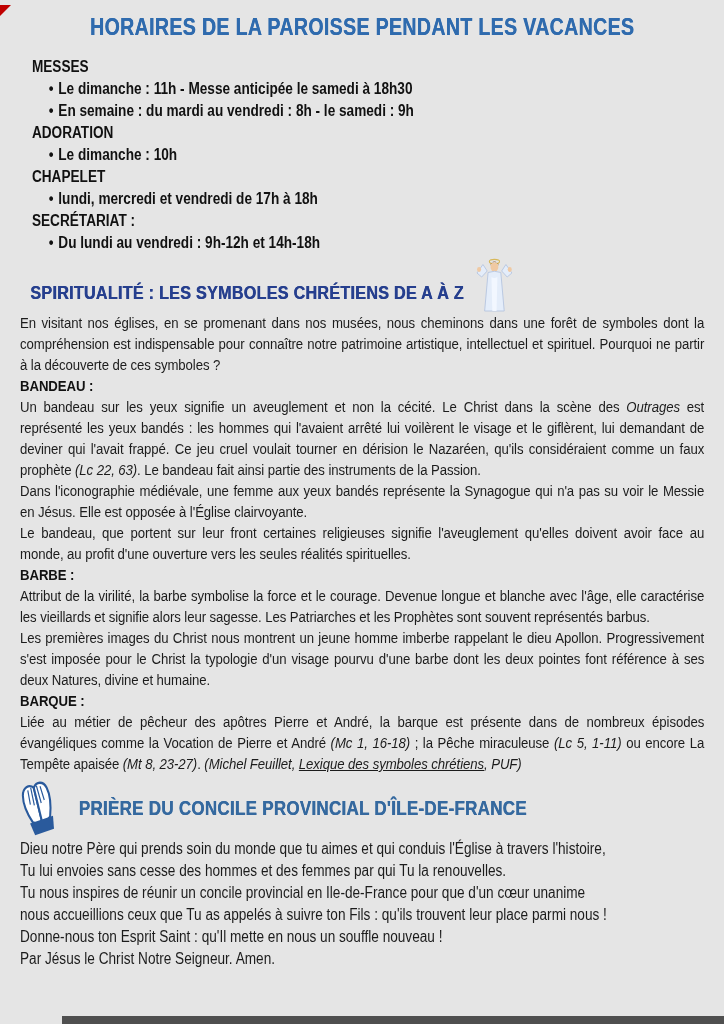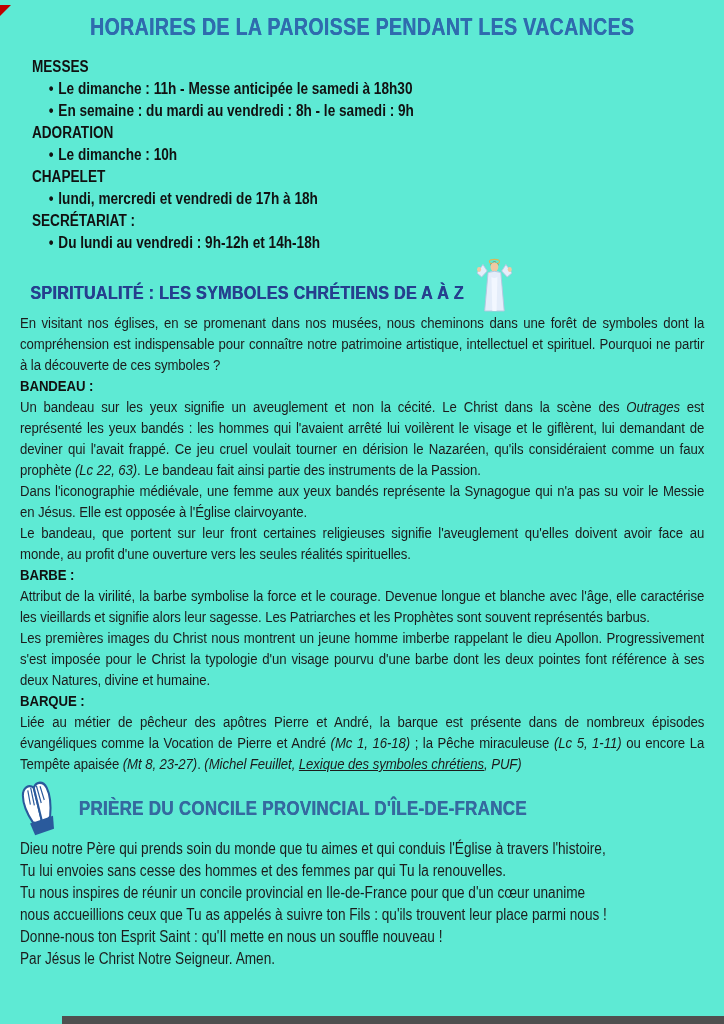--- a/index.html
+++ b/index.html
@@ -1,17 +1,17 @@
 <!DOCTYPE html>
 <html lang="fr" style="--title-blue: #2f6bae; --section-heading-navy: #263f8e; --prayer-heading-blue: #35699f; --body-text: #1c1c1c; --icon-navy: #2a5a9c; --robe-light-blue: #e4edfa; --corner-mark-red: #c00000; --bottom-bar-gray: #4f4f4f;"><head>
 <meta charset="utf-8">
 <style>
   html,body { margin:0; padding:0; background:#ffffff; }
   .page {
-    position:relative; width:724px; height:1024px; background:#5eead4;
+    position:relative; width:724px; height:1024px; background:#e5e5e5;
     font-family:"Liberation Sans", sans-serif; color:var(--body-text,#1c1c1c);
     overflow:hidden;
   }
   .content { padding:14px 20px 0 20px; }
   
   .inner { width:804px; transform:scaleX(0.851); transform-origin:0 0; }
 
   .doc-title {
     margin:0 0 16px 0; text-align:center;
     font-size:23px; font-weight:bold; letter-spacing:0.4px;

